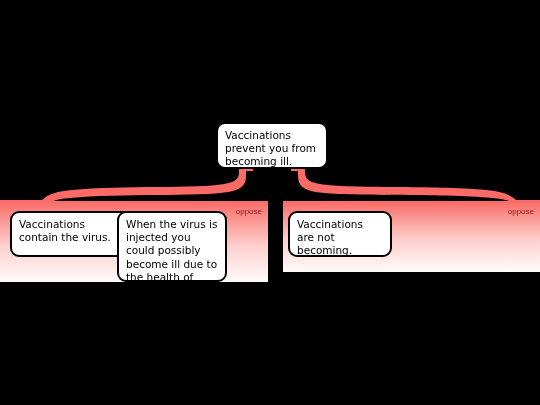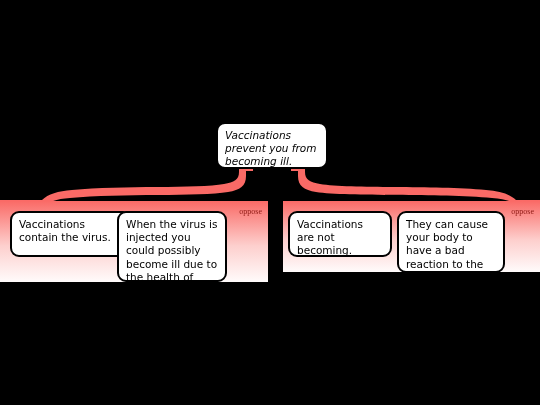--- a/index.html
+++ b/index.html
@@ -41,21 +41,21 @@
     left: 0; top: 0;
     width: 100%;
     height: 100%;
   }
   .group-label {
     position: absolute;
     top: 6px;
     right: 6px;
     font-size: 8px;
     color: #8d1a14;
-    font-family: Liberation Serif, serif;
+    font-family: Liberation Sans, sans-serif;
     letter-spacing: 0px;
     line-height: 10px;
     white-space: nowrap;
   }
   
   .node {
     position: absolute;
     z-index: 3;
     background: #ffffff;
     border: 2px solid #000000;
@@ -69,21 +69,20 @@
   }
   .node-text {
     display: block;
     white-space: pre-line;
   }
   #root-node {
     left: 216px;
     top: 122px;
     width: 112px;
     height: 47px;
-    font-style: italic;
   }
   #node-l1 { left: 10px;  top: 211px; width: 122px; height: 46px; }
   #node-l2 { left: 117px; top: 211px; width: 110px; height: 71px; }
   #node-r1 { left: 288px; top: 211px; width: 104px; height: 46px; }
   #node-r2 { left: 397px; top: 211px; width: 108px; height: 62px; }
 
   #group-oppose-left  { left: 0px;   top: 201px; width: 268px; height: 81px; }
   #group-oppose-right { left: 283px; top: 201px; width: 257px; height: 71px; }
 </style>
 </head>
@@ -161,17 +160,14 @@
   <div class="node" id="node-l1">
     <span class="node-text">Vaccinations contain the virus.</span>
   </div>
   <div class="node" id="node-l2">
     <span class="node-text">When the virus is injected you could possibly become ill due to the health of your body.</span>
   </div>
 
   <div class="node" id="node-r1">
     <span class="node-text">Vaccinations are not becoming.</span>
   </div>
-  <div class="node" id="node-r2">
-    <span class="node-text">They can cause your body to have a bad reaction to the virus.</span>
-  </div>
 
 </div>
 
 </body></html>

